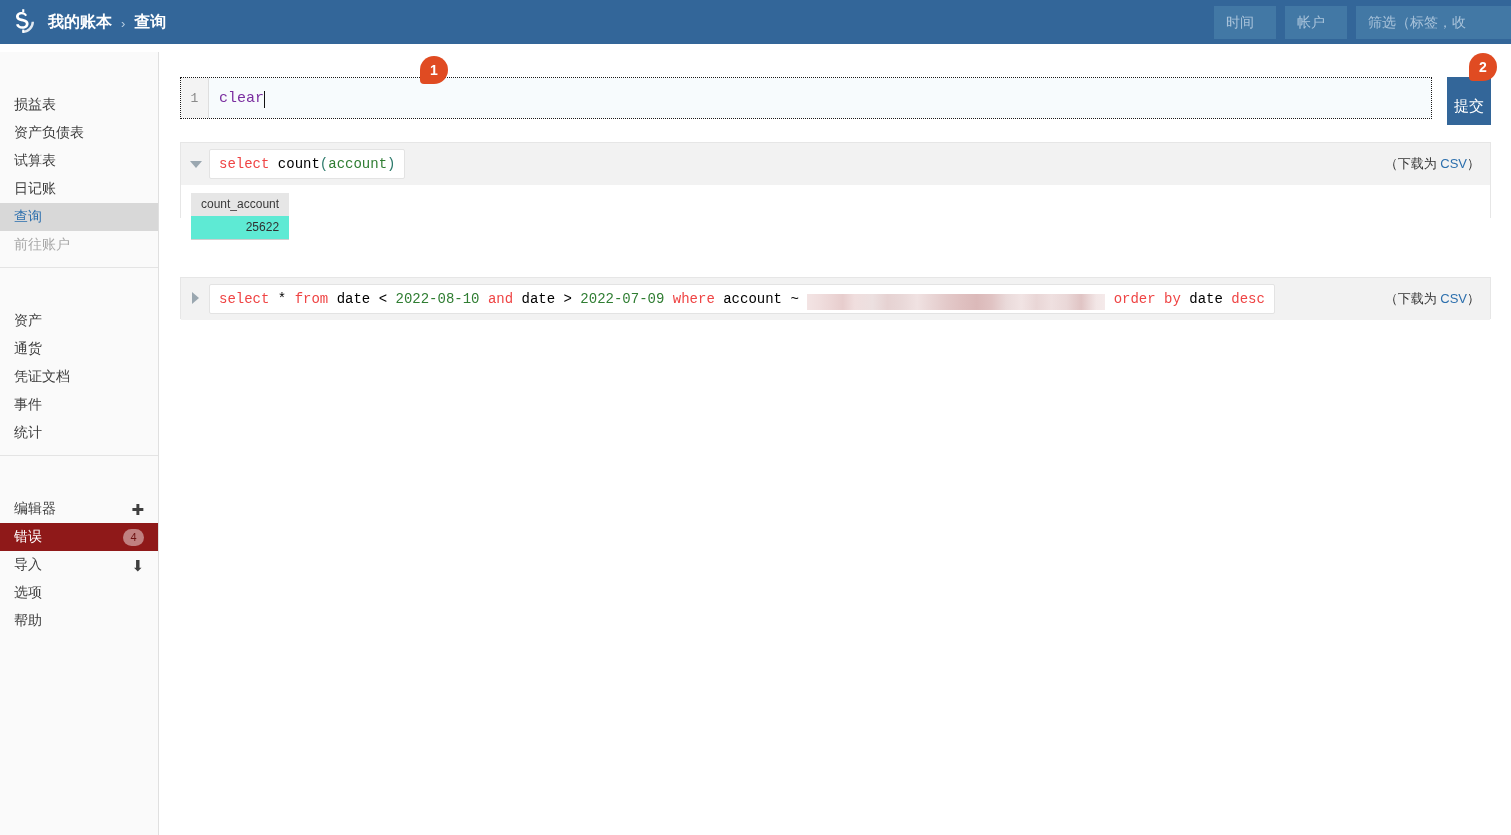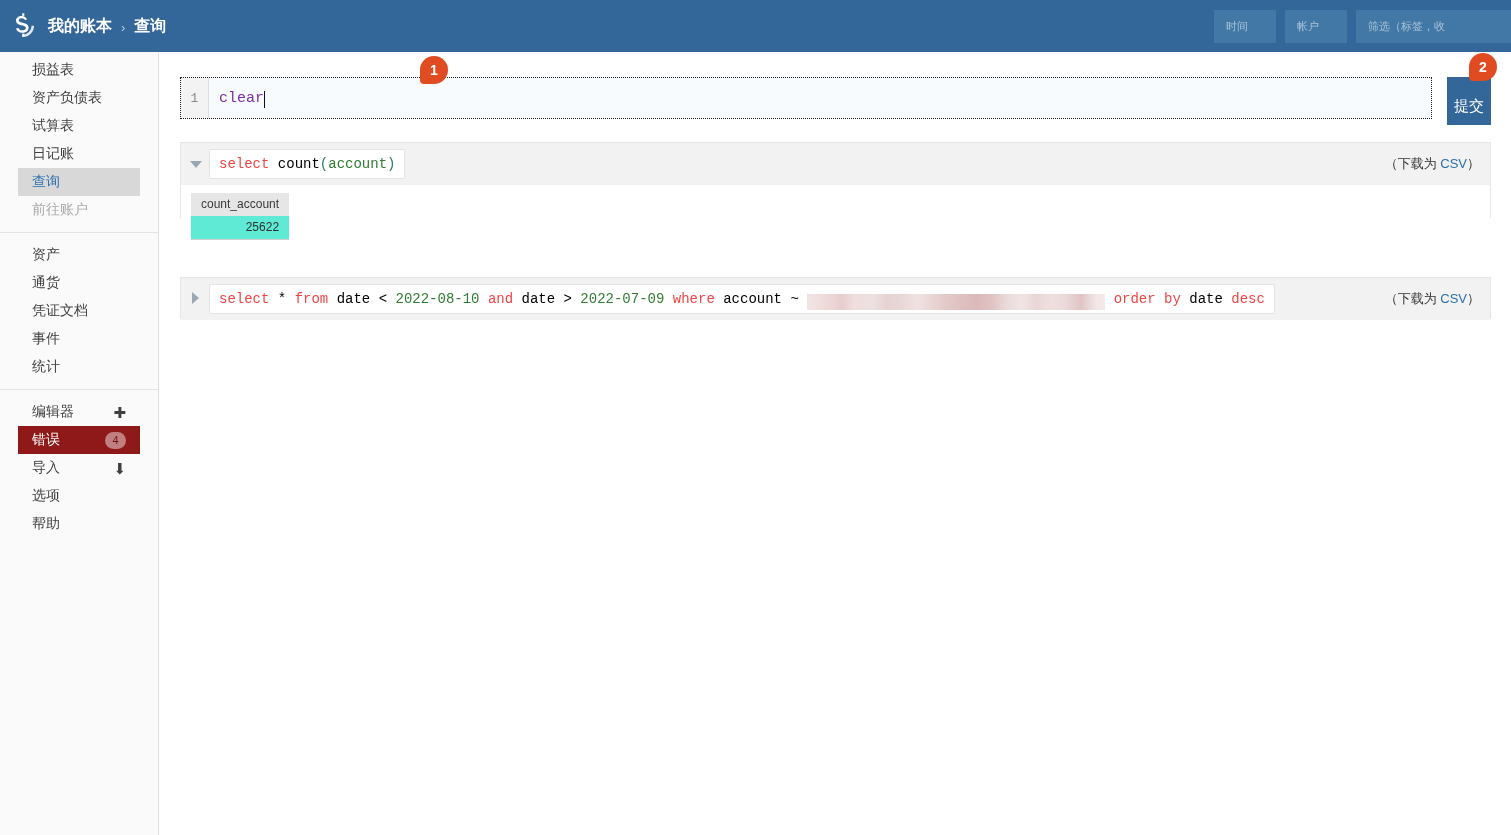--- a/index.html
+++ b/index.html
@@ -8,21 +8,21 @@
     width: 1511px; height: 835px;
     overflow: hidden;
     background: #ffffff;
     font-family: "Liberation Sans", "DejaVu Sans", sans-serif;
     -webkit-font-smoothing: antialiased;
   }
 
   
   #header {
     position: absolute; top: 0; left: 0;
-    width: 1511px; height: 52px;
+    width: 1511px; height: 44px;
     background: #336699;
     display: flex; align-items: center;
   }
   #logo {
     width: 36px; height: 36px;
     margin-left: 5px; margin-right: 7px;
     display: flex; align-items: center; justify-content: center;
     flex: none;
   }
   #logo svg { display:block; }
@@ -47,38 +47,38 @@
     height: 52px;
     padding-right: 0px;
   }
   .hdr-input {
     height: 33px;
     background: #4278a5;
     border: none;
     outline: none;
     color: #ffffff;
     font-family: "Liberation Sans", "DejaVu Sans", sans-serif;
-    font-size: 11px;
+    font-size: 14px;
     padding: 0 12px;
     margin-right: 9px;
   }
   .hdr-input::placeholder { color: #a9c3da; opacity: 1; }
   #input-time { width: 62px; }
   #input-account { width: 62px; }
   #input-filter { width: 155px; margin-right: 0; }
 
   
   #sidebar {
     position: absolute; top: 52px; left: 0;
     width: 159px; height: 783px;
     background: #fafafa;
     border-right: 1px solid #e0e0e0;
     font-size: 14px;
   }
-  .nav-group { padding: 4px 18px; }
+  .nav-group { padding: 4px 0; margin-top: 35px; }
   .nav-sep { height: 1px; background: #e4e4e4; margin: 4px 0; }
   .nav-item {
     height: 28px;
     display: flex; align-items: center;
     padding: 0 14px;
     color: #3f3f3f;
     text-decoration: none;
     white-space: nowrap;
     cursor: pointer;
   }

